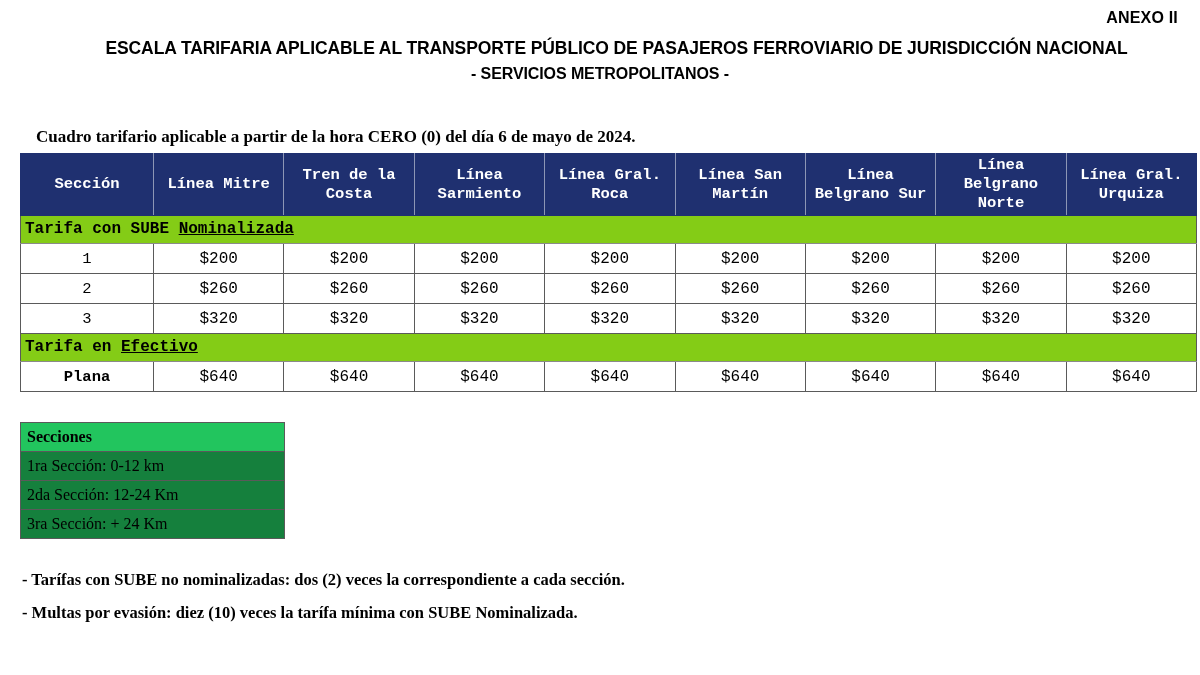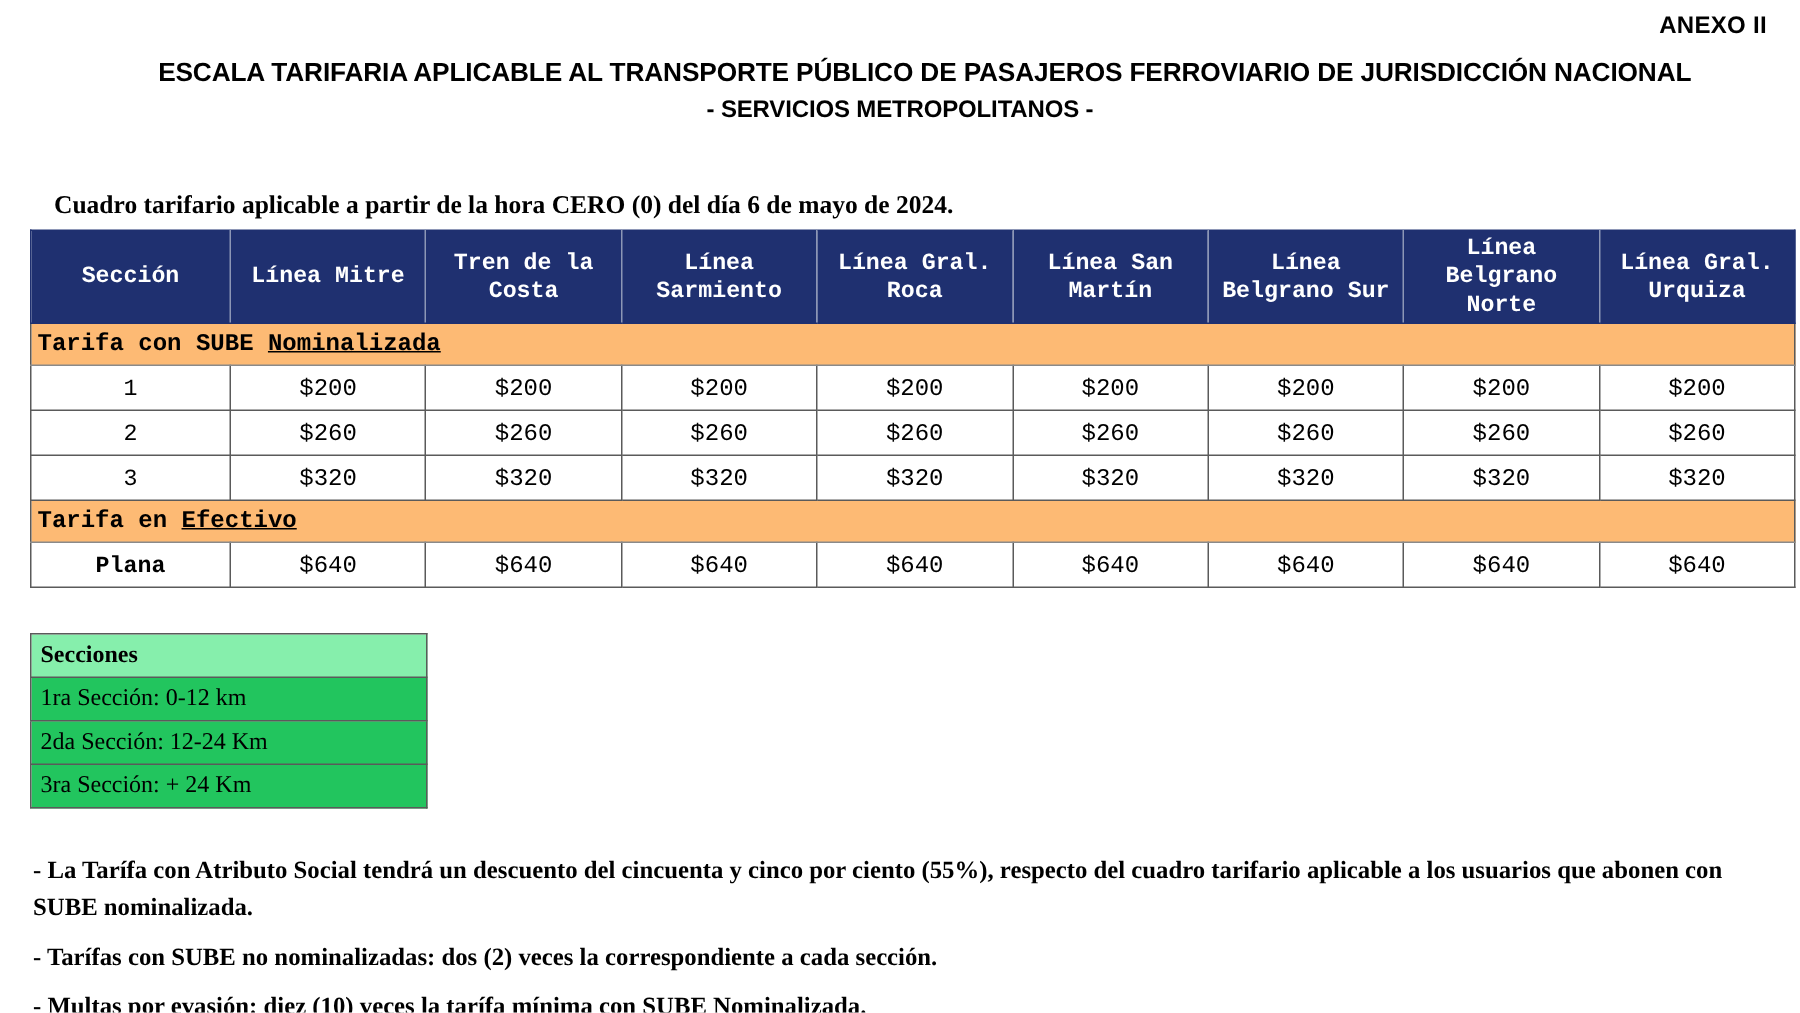--- a/index.html
+++ b/index.html
@@ -76,21 +76,21 @@
     text-align: center;
     vertical-align: middle;
     height: 50px;
     padding: 2px 3px;
     border: 1px solid #1F3070;
     border-right: 1px solid #8c96b5;
   }
   table.fare th.head:last-child { border-right: 1px solid #1F3070; }
 
   table.fare td.band {
-    background: #fdba74;
+    background: #84cc16;
     font-weight: bold;
     font-size: 16px;
     text-align: left;
     padding: 2px 0 3px 4px;
     height: 22px;
     border-left: 1px solid #5a5a5a;
     border-right: 1px solid #5a5a5a;
     border-top: 1px solid #8a8a8a;
     border-bottom: 1px solid #8a8a8a;
   }
@@ -108,29 +108,29 @@
   table.fare td.cell.plana { font-weight: bold; }
 
   
   .secciones-wrap { margin: 30px 0 0 20px; }
   table.secciones {
     border-collapse: collapse;
     width: 265px;
     font-family: "Liberation Serif", "DejaVu Serif", serif;
   }
   table.secciones td.sec-head {
-    background: #86efac;
+    background: #22c55e;
     font-weight: bold;
     font-size: 16px;
     padding: 3px 0 4px 6px;
     height: 21px;
     border: 1px solid #5a5a5a;
   }
   table.secciones td.sec-row {
-    background: #22c55e;
+    background: #15803d;
     font-size: 16px;
     padding: 3px 0 4px 6px;
     height: 21px;
     border: 1px solid #5a5a5a;
   }
 
   
   .notes {
     margin: 28px 0 0 22px;
     width: 1160px;
@@ -246,16 +246,15 @@
           <td class="sec-row">2da Sección: 12-24 Km</td>
         </tr>
         <tr>
           <td class="sec-row">3ra Sección: + 24 Km</td>
         </tr>
       </tbody>
   </table>
 </div>
 
 <div class="notes" id="notes-list">
-    <div class="note">- La Tarífa con Atributo Social tendrá un descuento del cincuenta y cinco por ciento (55%), respecto del cuadro tarifario aplicable a los usuarios que abonen con SUBE nominalizada.</div>
     <div class="note">- Tarífas con SUBE no nominalizadas: dos (2) veces la correspondiente a cada sección.</div>
     <div class="note">- Multas por evasión: diez (10) veces la tarífa mínima con SUBE Nominalizada.</div>
   </div>
 
 </body></html>

